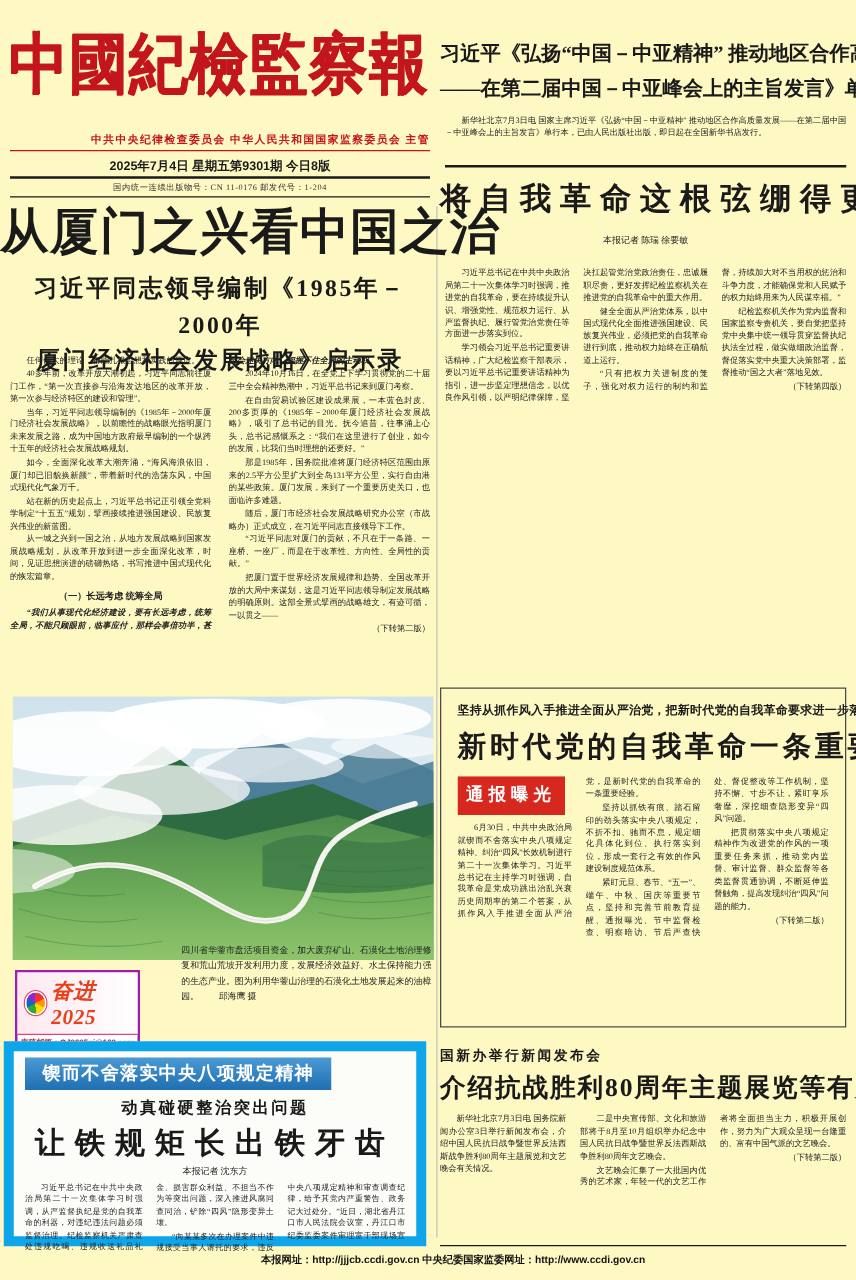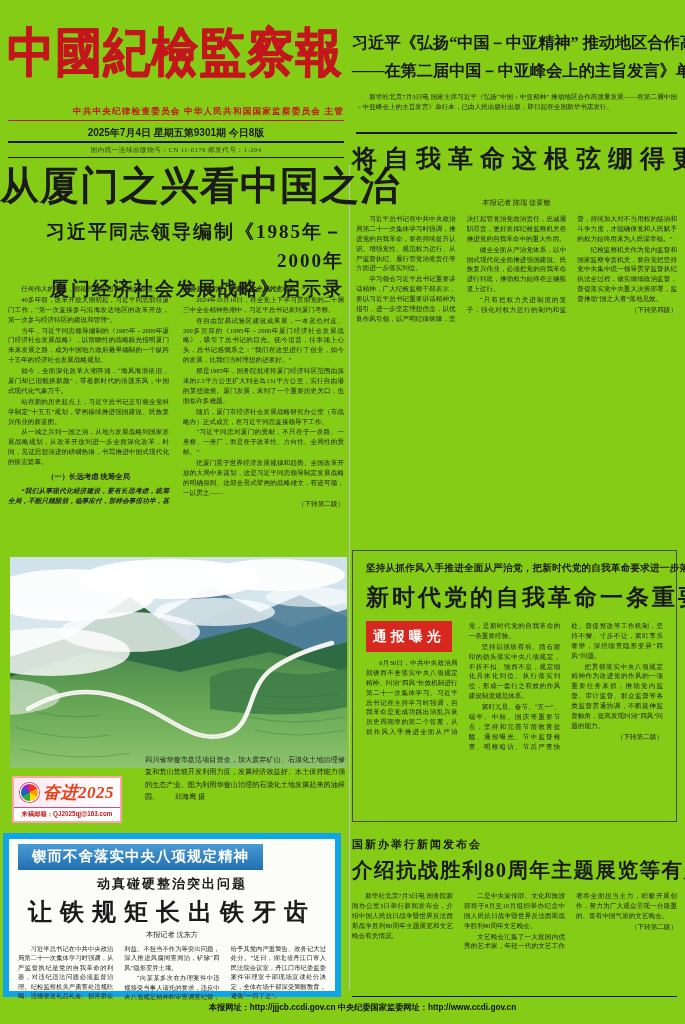--- a/index.html
+++ b/index.html
@@ -1,68 +1,68 @@
 <!DOCTYPE html>
 <html><head>
 <meta charset="utf-8">
 <style>
   html,body{margin:0;padding:0;background:#9a9a9a;}
-  .page{position:relative;width:685px;height:1024px;margin:0 auto;background:#84cc16;
+  .page{position:relative;width:685px;height:1024px;margin:0 auto;background:#fef9c3;
         font-family:"Liberation Serif",serif;color:#1a1a1a;overflow:hidden;}
   .abs{position:absolute;}
   
   .masthead-title{font-family:"DejaVu Serif",serif;font-weight:900;color:#c3161c;
       font-size:47px;letter-spacing:1px;line-height:1.1;text-align:center;white-space:nowrap;
       text-shadow:0.8px 0 #c3161c, 0 0.8px #c3161c;transform:scaleY(1.12);}
   .organ-line{color:#c3161c;font-size:8.6px;font-weight:bold;text-align:center;letter-spacing:1.2px;}
   .red-rule{background:#c3161c;height:1px;}
   .blk-rule{background:#1a1a1a;height:1.6px;}
   .thin-rule{background:#1a1a1a;height:1px;}
   .gray-vrule{background:#c2c2c2;width:1px;}
   .date-row{font-size:10px;font-weight:bold;display:flex;justify-content:center;
       font-family:"Liberation Sans",sans-serif;}
   .pub-line{font-size:6.6px;color:#333;text-align:center;letter-spacing:0.5px;}
   
   .hl-xiamen{font-family:"DejaVu Sans",sans-serif;font-weight:900;font-size:39px;
       letter-spacing:1px;text-align:center;line-height:1.05;white-space:nowrap;}
-  .hl-sub{font-weight:900;font-size:19px;letter-spacing:2px;text-align:right;line-height:1.5;}
+  .hl-sub{font-weight:900;font-size:19px;letter-spacing:2px;text-align:center;line-height:1.5;}
   .hl-topright{font-weight:900;font-size:16.2px;text-align:center;line-height:1.7;letter-spacing:0px;white-space:nowrap;}
   .hl-geng{font-weight:900;font-size:25px;letter-spacing:7px;text-align:center;white-space:nowrap;}
   .hl-geng-sub{font-weight:900;font-size:14.5px;letter-spacing:1.5px;text-align:center;}
   .byline{font-size:7.2px;text-align:center;color:#222;}
   
   .body-text{font-size:6.6px;line-height:1.5;text-align:justify;color:#222;overflow:hidden;}
   .body-text p{margin:0 0 1px 0;text-indent:2em;}
   .body-text .sec-head{text-align:center;font-weight:bold;text-indent:0;font-size:7.4px;margin:4px 0;}
   .body-text .quote{font-style:italic;font-weight:bold;}
   .body-text .continue{text-indent:0;text-align:right;}
   .cols2{column-count:2;column-gap:14px;}
   .cols3{column-count:3;column-gap:11px;}
   
   .photo-frame{overflow:hidden;}
   
-  .fj-badge{border:2px solid #fca5a5;background:#fff;width:110px;box-sizing:border-box;}
+  .fj-badge{border:2px solid #a21caf;background:#fff;width:100px;box-sizing:border-box;}
   .fj-top{display:flex;align-items:center;gap:4px;padding:3px 6px;background:linear-gradient(90deg,#fde8ef,#fff);}
   .pinwheel{width:17px;height:17px;border-radius:50%;
       background:conic-gradient(#e33 0 17%,#f90 17% 33%,#fd0 33% 50%,#3a3 50% 67%,#16c 67% 84%,#92c 84% 100%);
       border:1.5px solid #fff;box-shadow:0 0 0 1px #e0457b;}
   .fj-title{font-weight:900;font-style:italic;font-size:17px;color:#e8401c;letter-spacing:0.5px;}
   .fj-email{border-top:1px solid #e0457b;color:#c3161c;font-size:6.3px;font-weight:bold;
       text-align:center;padding:2px 1px;font-family:"Liberation Sans",sans-serif;}
   .caption{font-size:7.1px;line-height:1.75;text-align:justify;color:#222;}
   .caption .credit{margin-left:14px;white-space:nowrap;}
   
   .comm-box{border:1px solid #4a4a4a;box-sizing:border-box;padding:11px 13px 8px;}
   .comm-kicker{font-weight:bold;font-size:9.6px;text-align:center;letter-spacing:0.2px;
       font-family:"Liberation Sans",sans-serif;white-space:nowrap;}
   .comm-hl{font-weight:900;font-size:23px;letter-spacing:3px;text-align:center;margin:7px 0 8px;white-space:nowrap;}
   .comm-badge{background:#d6281e;color:#fff;font-weight:900;font-size:14px;letter-spacing:4px;
       text-align:center;padding:5px 0;margin:0 6px 6px 0;text-indent:0 !important;}
   
-  .red-frame{border:6px solid #0ea5e9;box-sizing:border-box;background:#fcfcf8;padding:5px 9px 4px;}
+  .red-frame{border:8px solid #0ea5e9;box-sizing:border-box;background:#fcfcf8;padding:5px 9px 4px;}
   .blue-banner{display:inline-block;background:linear-gradient(180deg,#4a9ad4,#1f6fb2);color:#fff;
       font-family:"Liberation Sans",sans-serif;font-weight:bold;font-size:14.5px;letter-spacing:1px;
       padding:3px 14px 4px;}
   .iron-kicker{font-weight:900;font-size:13px;letter-spacing:2px;text-align:center;margin-top:5px;
       font-family:"DejaVu Sans",sans-serif;}
   .iron-hl{font-weight:900;font-size:24px;letter-spacing:8px;text-align:center;margin-top:3px;white-space:nowrap;}
   
   .exh-kicker{font-weight:900;font-size:11px;letter-spacing:2px;text-align:left;}
   .exh-hl{font-weight:900;font-size:20.5px;letter-spacing:1.5px;text-align:center;margin-top:4px;white-space:nowrap;}
   .footer-line{font-size:8.2px;font-weight:bold;text-align:center;color:#111;
@@ -167,21 +167,21 @@
   <div class="abs hl-topright" style="left:352px;top:30px;width:329px;">
     <div>习近平《弘扬“中国－中亚精神”  推动地区合作高质量发展</div>
     <div>——在第二届中国－中亚峰会上的主旨发言》单行本出版</div>
   </div>
   <div class="abs body-text" style="left:356px;top:92px;width:321px;height:34px;">
       <p class="p">新华社北京7月3日电  国家主席习近平《弘扬“中国－中亚精神”  推动地区合作高质量发展——在第二届中国－中亚峰会上的主旨发言》单行本，已由人民出版社出版，即日起在全国新华书店发行。</p>
     </div>
   <div class="abs thin-rule" style="left:356px;top:132px;width:321px;height:1.5px;"></div>
 
   <div class="abs hl-geng" style="left:352px;top:142px;width:329px;">将自我革命这根弦绷得更紧</div>
-  <div class="abs byline" style="left:352px;top:198px;width:329px;">本报记者 陈瑞 徐要敏</div>
+  <div class="abs byline" style="left:352px;top:187px;width:329px;">本报记者 陈瑞 徐要敏</div>
   <div class="abs body-text cols3" style="left:356px;top:214px;width:321px;height:326px;">
       <p class="p">习近平总书记在中共中央政治局第二十一次集体学习时强调，推进党的自我革命，要在持续提升认识、增强党性、规范权力运行、从严监督执纪、履行管党治党责任等方面进一步落实到位。</p>
       <p class="p">学习领会习近平总书记重要讲话精神，广大纪检监察干部表示，要以习近平总书记重要讲话精神为指引，进一步坚定理想信念，以优良作风引领，以严明纪律保障，坚决扛起管党治党政治责任，忠诚履职尽责，更好发挥纪检监察机关在推进党的自我革命中的重大作用。</p>
       <p class="p">健全全面从严治党体系，以中国式现代化全面推进强国建设、民族复兴伟业，必须把党的自我革命进行到底，推动权力始终在正确航道上运行。</p>
       <p class="p">“只有把权力关进制度的笼子，强化对权力运行的制约和监督，持续加大对不当用权的惩治和斗争力度，才能确保党和人民赋予的权力始终用来为人民谋幸福。”</p>
       <p class="p">纪检监察机关作为党内监督和国家监察专责机关，要自觉把坚持党中央集中统一领导贯穿监督执纪执法全过程，做实做细政治监督，督促落实党中央重大决策部署，监督推动“国之大者”落地见效。</p>
       <p class="continue">（下转第四版）</p>
     </div>
 
   <div class="abs comm-box" style="left:352px;top:550px;width:325px;height:272px;">

